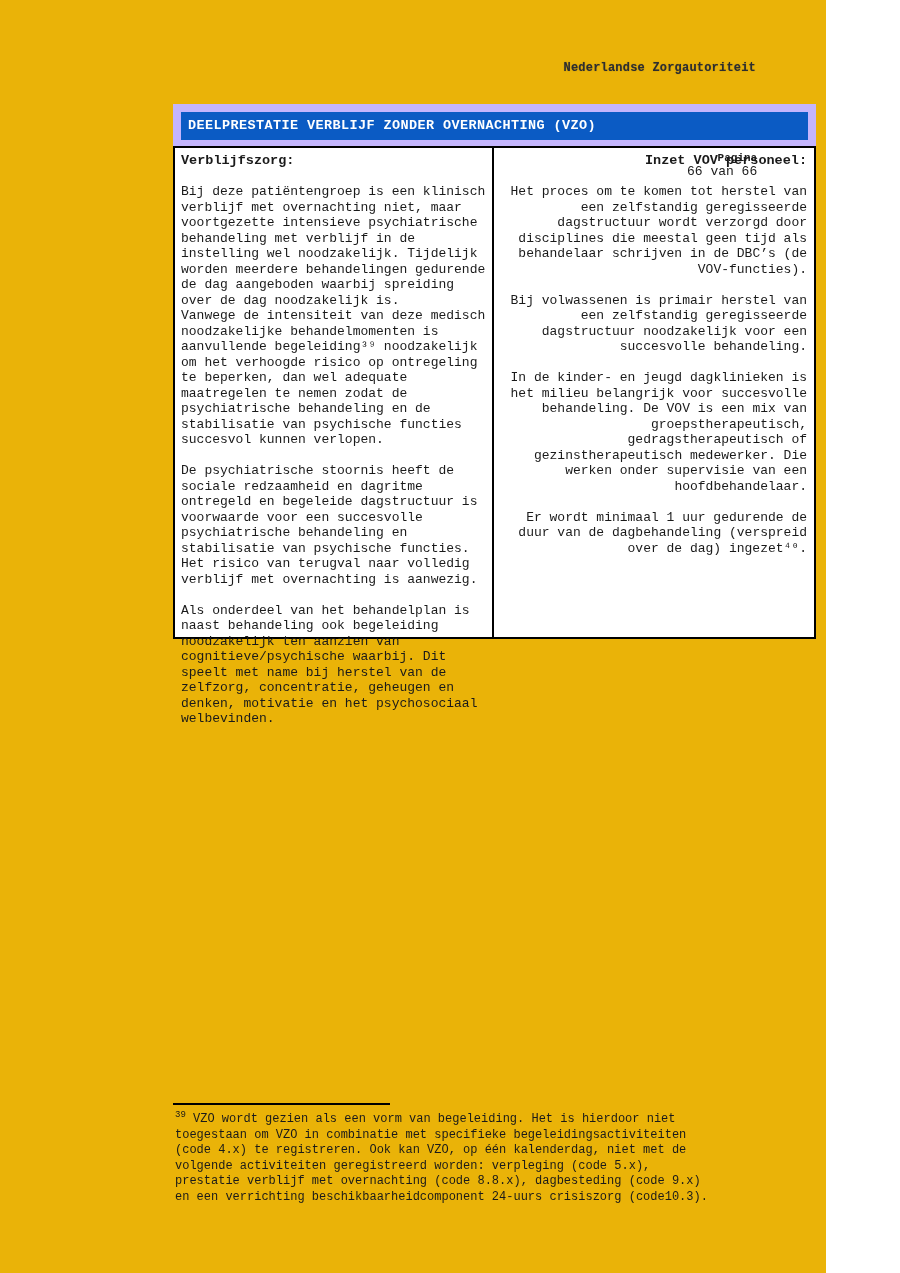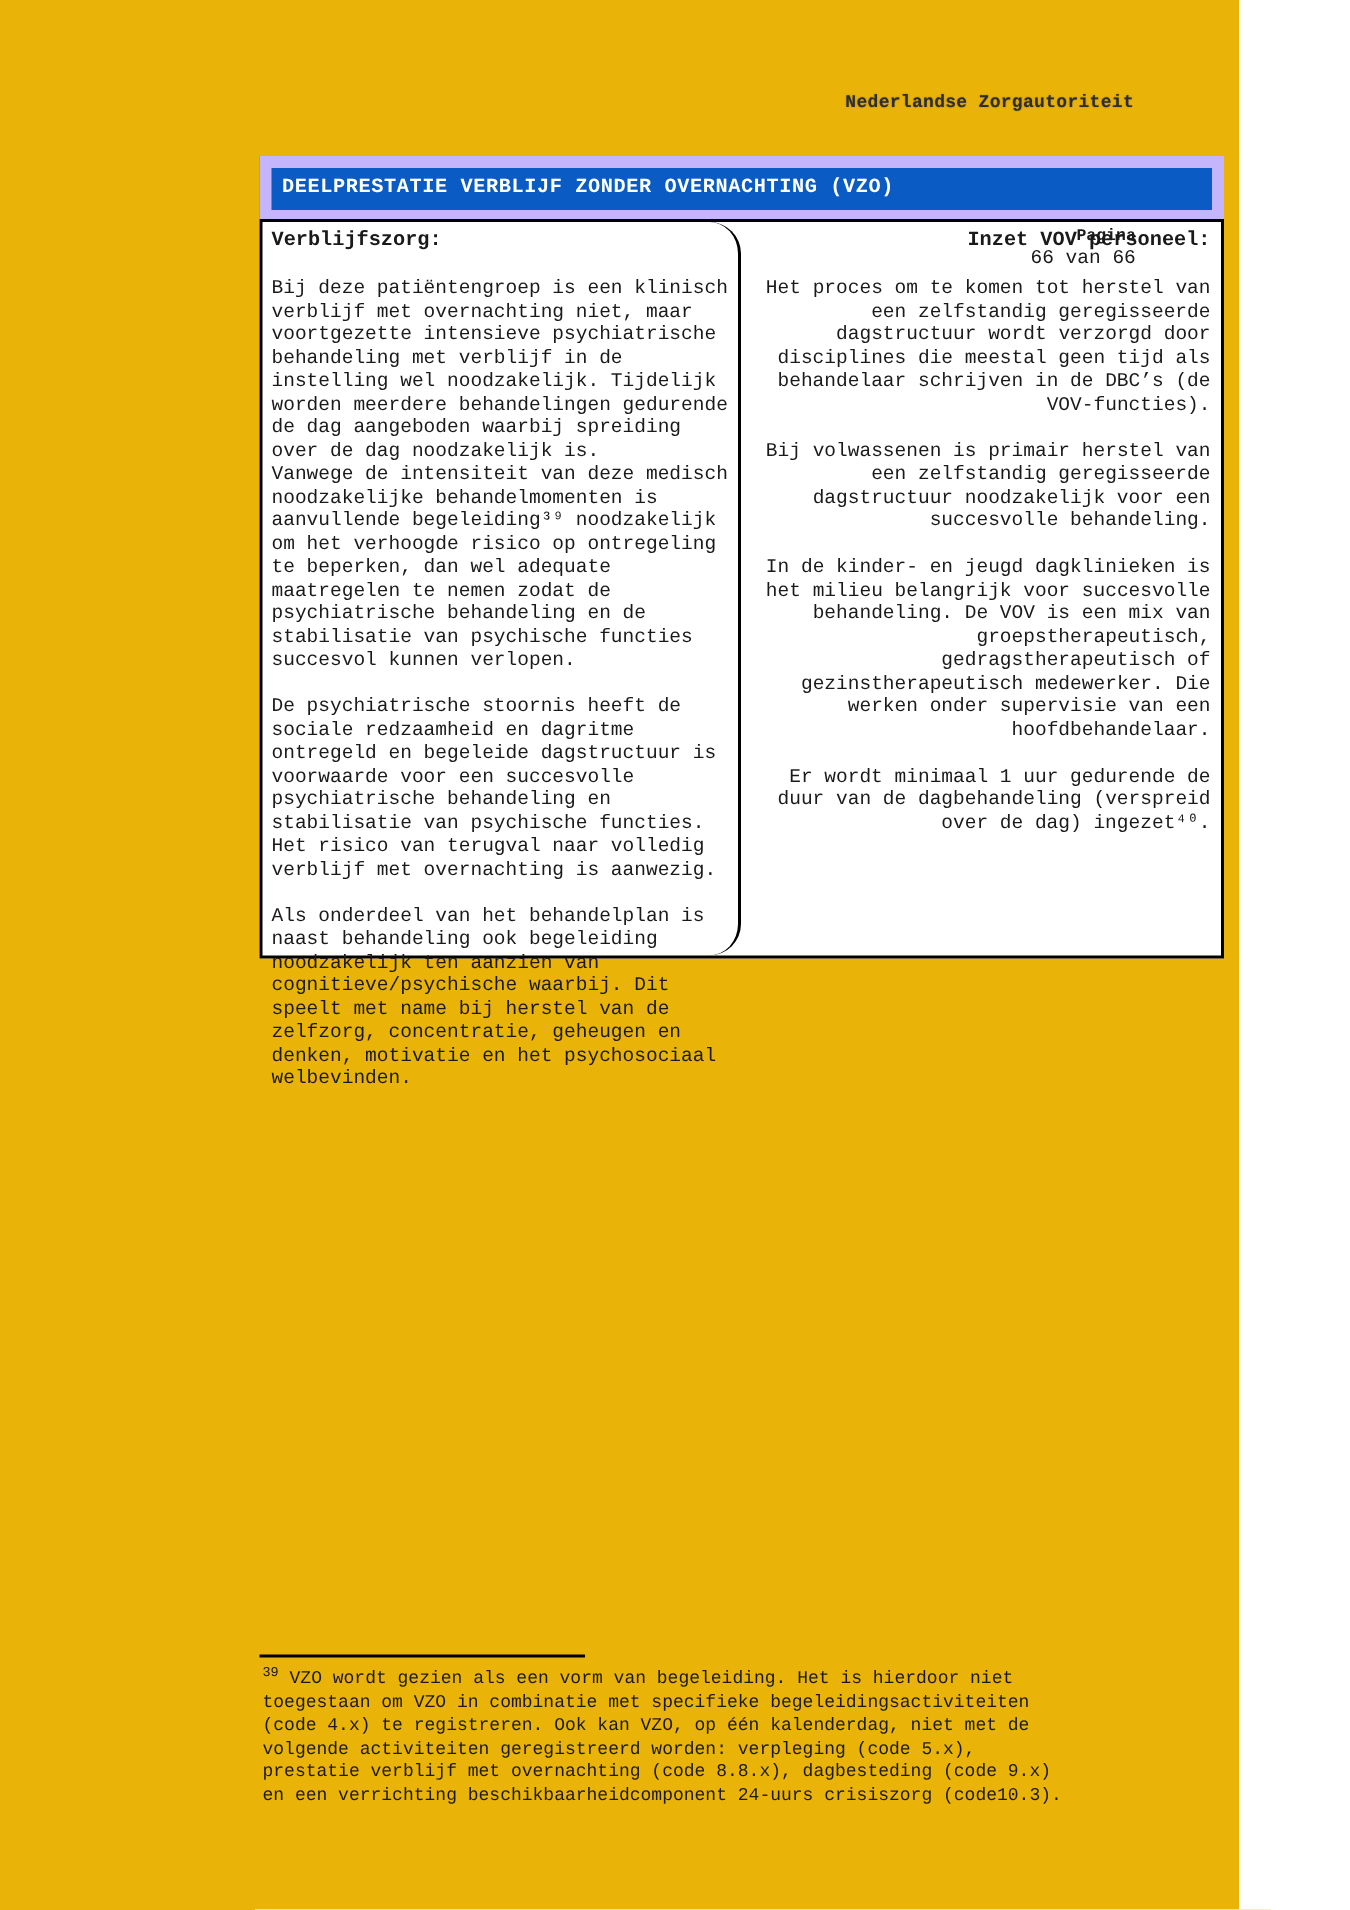--- a/index.html
+++ b/index.html
@@ -53,21 +53,20 @@
     height: 493px;
     box-sizing: border-box;
     border: 2px solid #000000;
     display: flex;
     background: #ffffff;
   }
   .cell {
     box-sizing: border-box;
     font-size: 13px;
     line-height: 15.5px;
-    border-radius: 21px;
   }
   .cell.left {
     width: 319px;
     border-right: 2px solid #000000;
     padding: 5px 6px 5px 6px;
   }
   .cell.right {
     flex: 1;
     position: relative;
     padding: 5px 7px 5px 7px;

